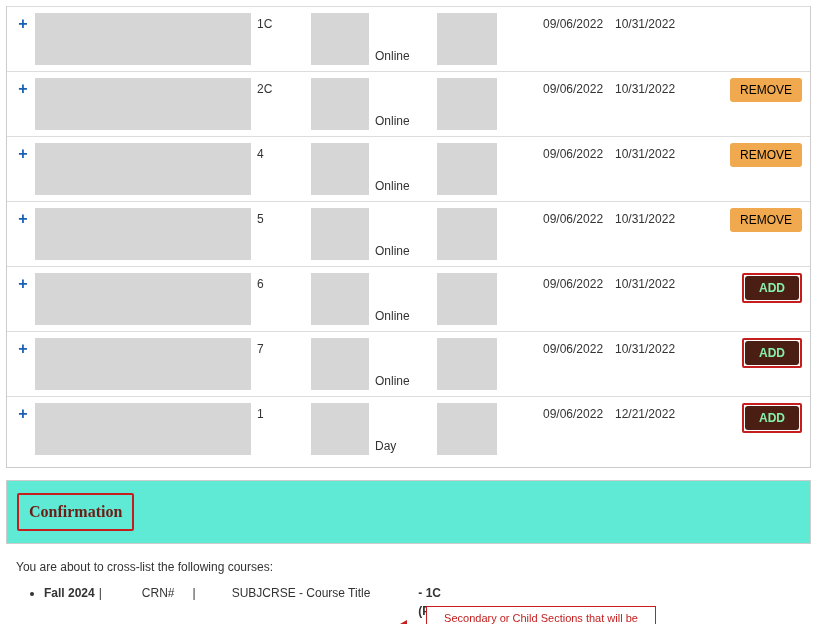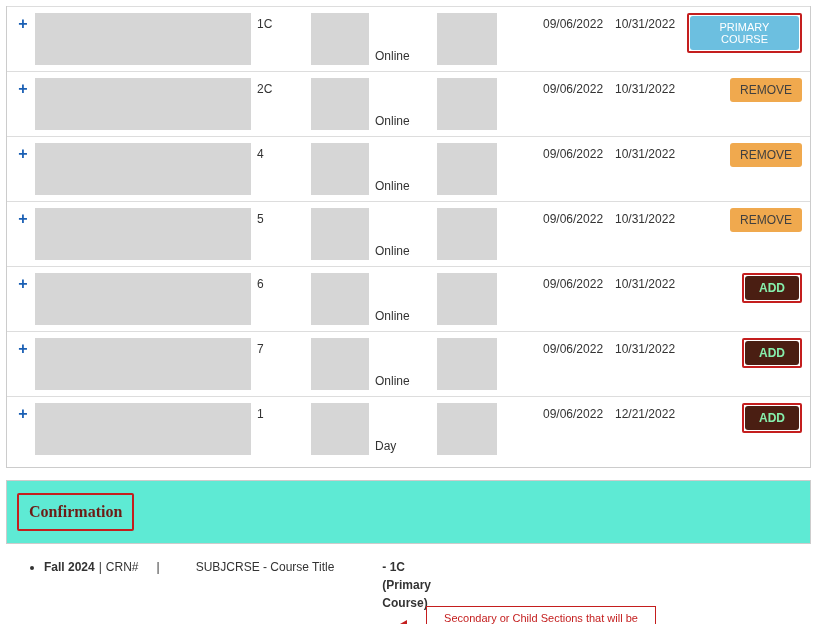--- a/index.html
+++ b/index.html
@@ -50,21 +50,21 @@
     display: inline-block;
     padding: 5px 10px;
     border-radius: 3px;
     font-size: 12px;
     font-weight: normal;
     cursor: pointer;
     border: none;
     color: #fff;
   }
   .btn-primary { background: #6cbfe0; color:#fff; font-size:11px; padding:5px 6px;}
-  .btn-remove  { background: #f0a94e; color:#404040; }
+  .btn-remove  { background: #f0a94e; color:#000000; }
   .btn-add     { background: #4a1e12; color:#86efac; font-weight:bold; padding:5px 14px;}
   .red-box { border: 2px solid #c41e1e; border-radius:2px; padding:1px; display:inline-block;}
   .red-box-tight { border: 2px solid #c41e1e; border-radius:2px; display:inline-block;}
   
   .conf-header {
     background: #5eead4;
     border: 1px solid #ccc;
     margin-top: 12px;
     padding: 12px 10px;
   }
@@ -74,21 +74,21 @@
     font-weight: bold;
     color: #6d1b15;
   }
   .conf-body { padding: 12px 10px 4px 10px; }
   .intro { margin: 4px 0 10px 0; }
   .bullets { margin:0; padding-left: 28px; }
   .bullets li { margin: 2px 0; line-height: 1.5; }
   .line-flex { display: inline-flex; gap: 0; align-items: baseline; }
   .term-b { font-weight: bold; }
   .pipe { margin: 0 4px; }
-  .crn-label { margin-right: 14px; }
+  .crn-label { margin-right: 14px; margin-left: 36px; }
   .subjcrse { margin-left: 32px; }
   .sec-seg { display:inline-block; width: 52px; margin-left: 48px;}
   
   .callout {
     position: absolute;
     border: 1px solid #c41e1e;
     color: #c41e1e;
     font-size: 11px;
     padding: 4px 6px;
     background: #fff;
@@ -113,21 +113,20 @@
       <div class="row">
     <div class="expand-cell">+</div>
     <div class="col-course gray-block-lg"></div>
     <div class="col-sec">1C</div>
     <div class="col-crn gray-block-lg"></div>
     <div class="col-mode">Online</div>
     <div class="col-other gray-block-lg"></div>
     <div class="col-spacer"></div>
     <div class="col-start">09/06/2022</div>
     <div class="col-end">10/31/2022</div>
-    <div class="col-action"><span class="red-box"><button class="btn btn-primary">PRIMARY COURSE</button></span></div>
   </div>
       <div class="row">
     <div class="expand-cell">+</div>
     <div class="col-course gray-block-lg"></div>
     <div class="col-sec">2C</div>
     <div class="col-crn gray-block-lg"></div>
     <div class="col-mode">Online</div>
     <div class="col-other gray-block-lg"></div>
     <div class="col-spacer"></div>
     <div class="col-start">09/06/2022</div>
@@ -197,20 +196,21 @@
     </div>
 </div>
 
 <div class="conf-header">
   <span class="red-box-tight" style="padding:8px 10px;">
     <span class="conf-title">Confirmation</span>
   </span>
 </div>
 
 <div class="conf-body conf-rel">
+  <div class="intro">You are about to cross-list the following courses:</div>
 
   <ul class="bullets" id="conf-items">
       <li>
     <span class="line-flex">
       <span class="term-b">Fall 2024</span>
       <span class="pipe">|</span>
       <span class="crn-label">CRN#</span>
       <span class="pipe">|</span>
       <span class="subjcrse">SUBJCRSE - Course Title</span>
       <span class="sec-seg term-b">- 1C (Primary Course)</span>

